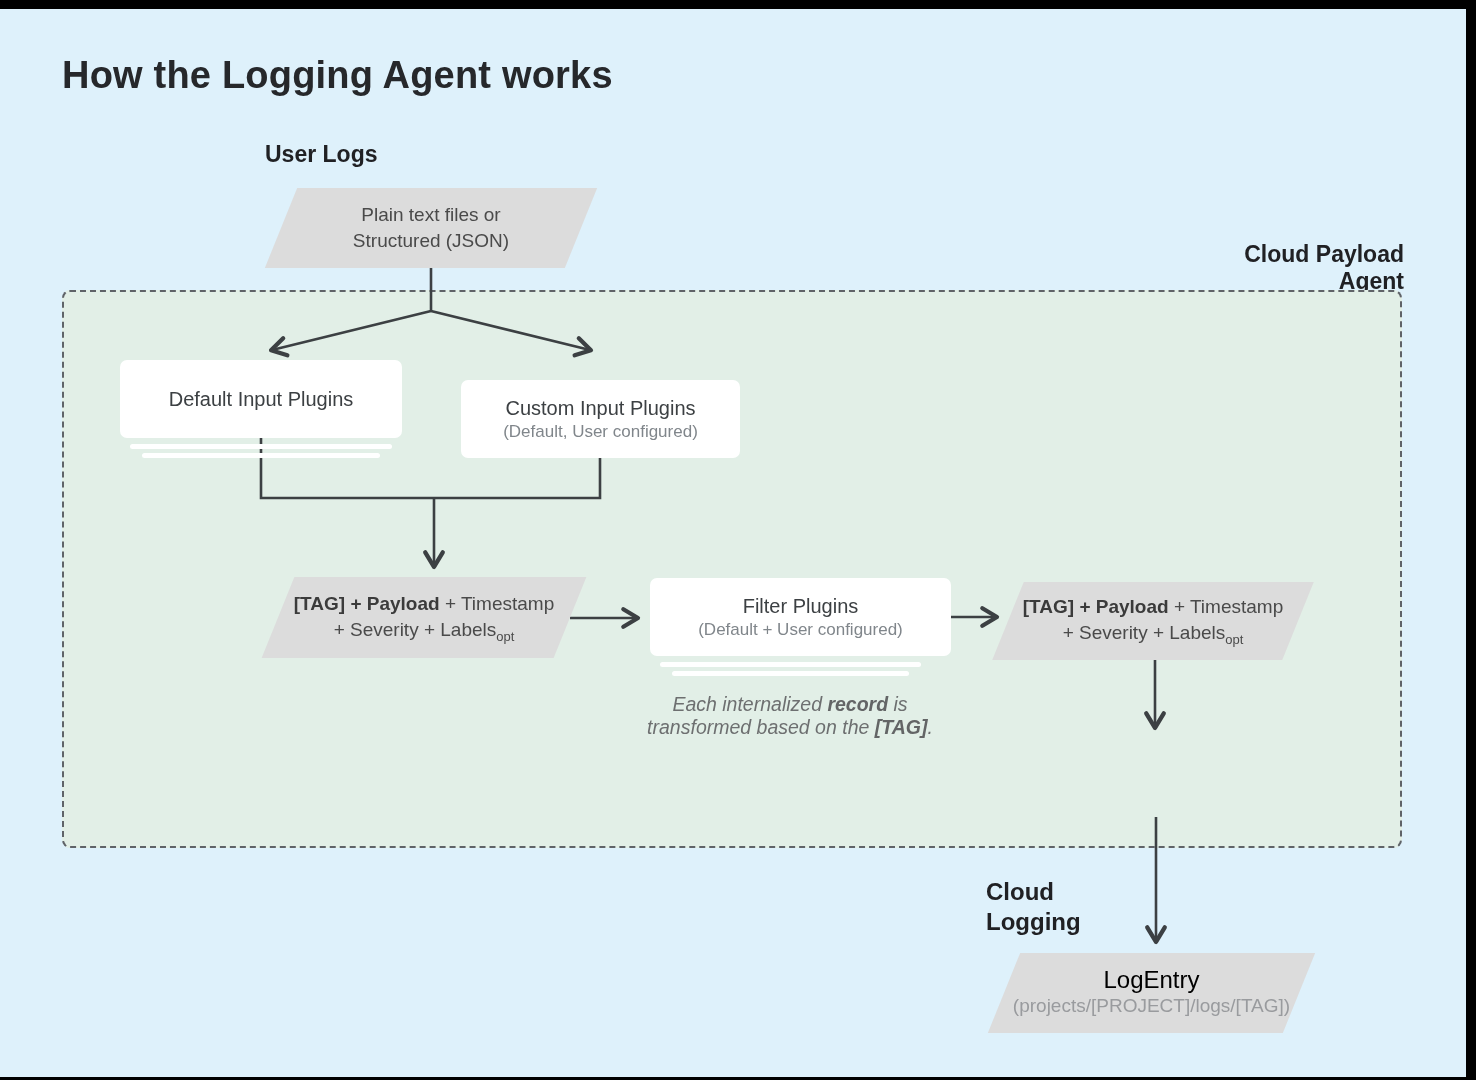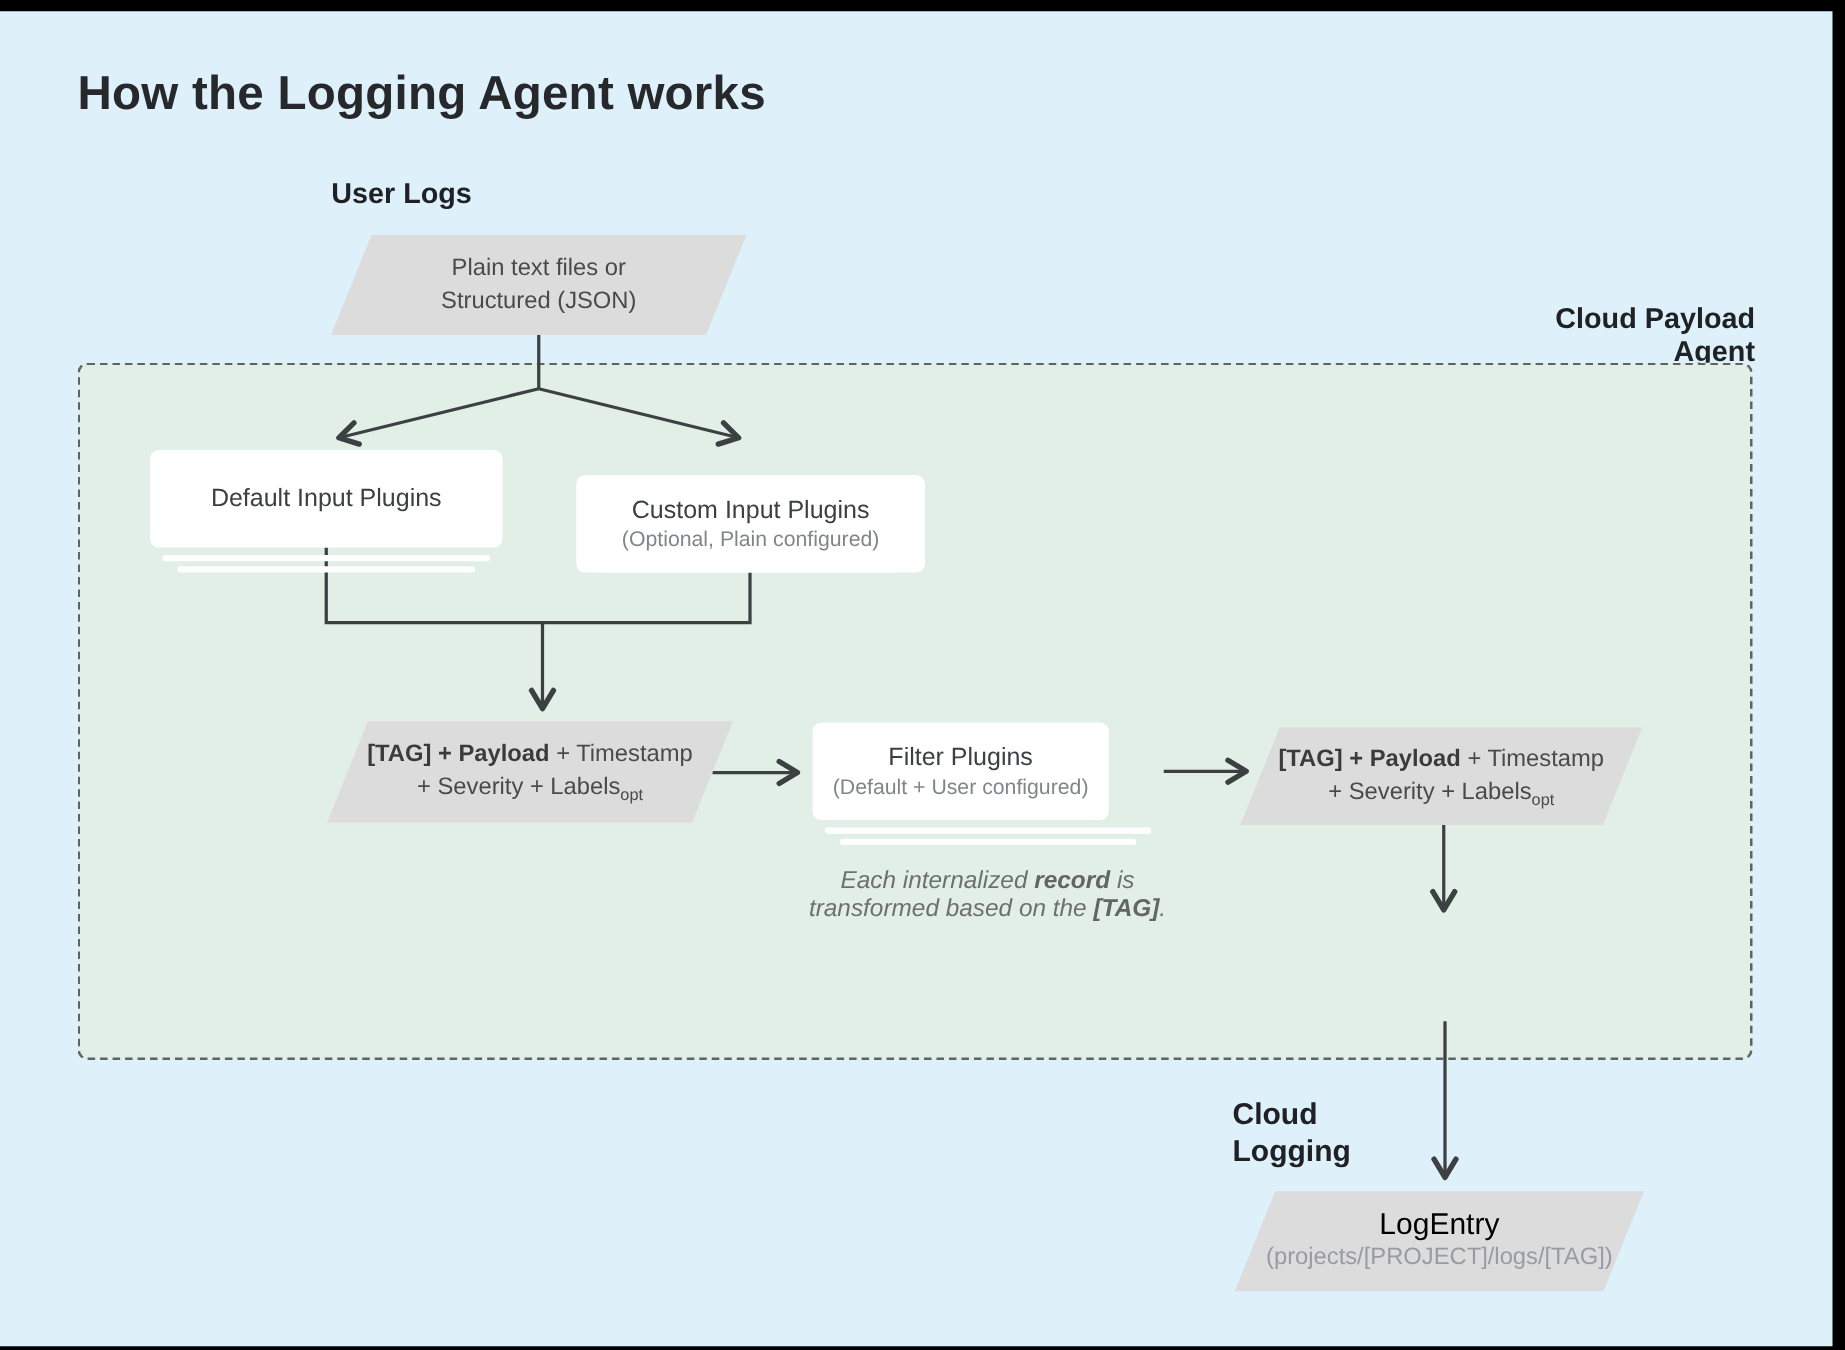--- a/index.html
+++ b/index.html
@@ -111,34 +111,34 @@
   </div>
 
   <div class="node" style="left:120px; top:360px; width:282px; height:78px;">
     <div class="node-title">Default Input Plugins</div>
   </div>
   <div class="strip" style="left:130px; top:444px; width:262px;"></div>
   <div class="strip" style="left:142px; top:453px; width:238px;"></div>
 
   <div class="node" style="left:461px; top:380px; width:279px; height:78px;">
     <div class="node-title">Custom Input Plugins</div>
-    <div class="node-sub">(Optional, Plain configured)</div>
+    <div class="node-sub">(Default, User configured)</div>
   </div>
   <div class="strip" style="left:471px; top:444px; width:259px;"></div>
   <div class="strip" style="left:483px; top:453px; width:235px;"></div>
 
   <div class="pgram" style="left:278px; top:577px; width:292px; height:81px;">
     <div class="pgram-bg"></div>
     <div class="pgram-text">
       <div><b>[TAG] + Payload</b><span> + Timestamp</span></div>
       <div><span>+ Severity + Labels</span><span class="sub-script">opt</span></div>
     </div>
   </div>
 
-  <div class="node" style="left:650px; top:578px; width:237px; height:78px;">
+  <div class="node" style="left:650px; top:578px; width:301px; height:78px;">
     <div class="node-title">Filter Plugins</div>
     <div class="node-sub">(Default + User configured)</div>
   </div>
   <div class="strip" style="left:660px; top:662px; width:261px;"></div>
   <div class="strip" style="left:672px; top:671px; width:237px;"></div>
 
   <div class="pgram" style="left:1008px; top:582px; width:290px; height:78px;">
     <div class="pgram-bg"></div>
     <div class="pgram-text">
       <div><b>[TAG] + Payload</b><span> + Timestamp</span></div>

